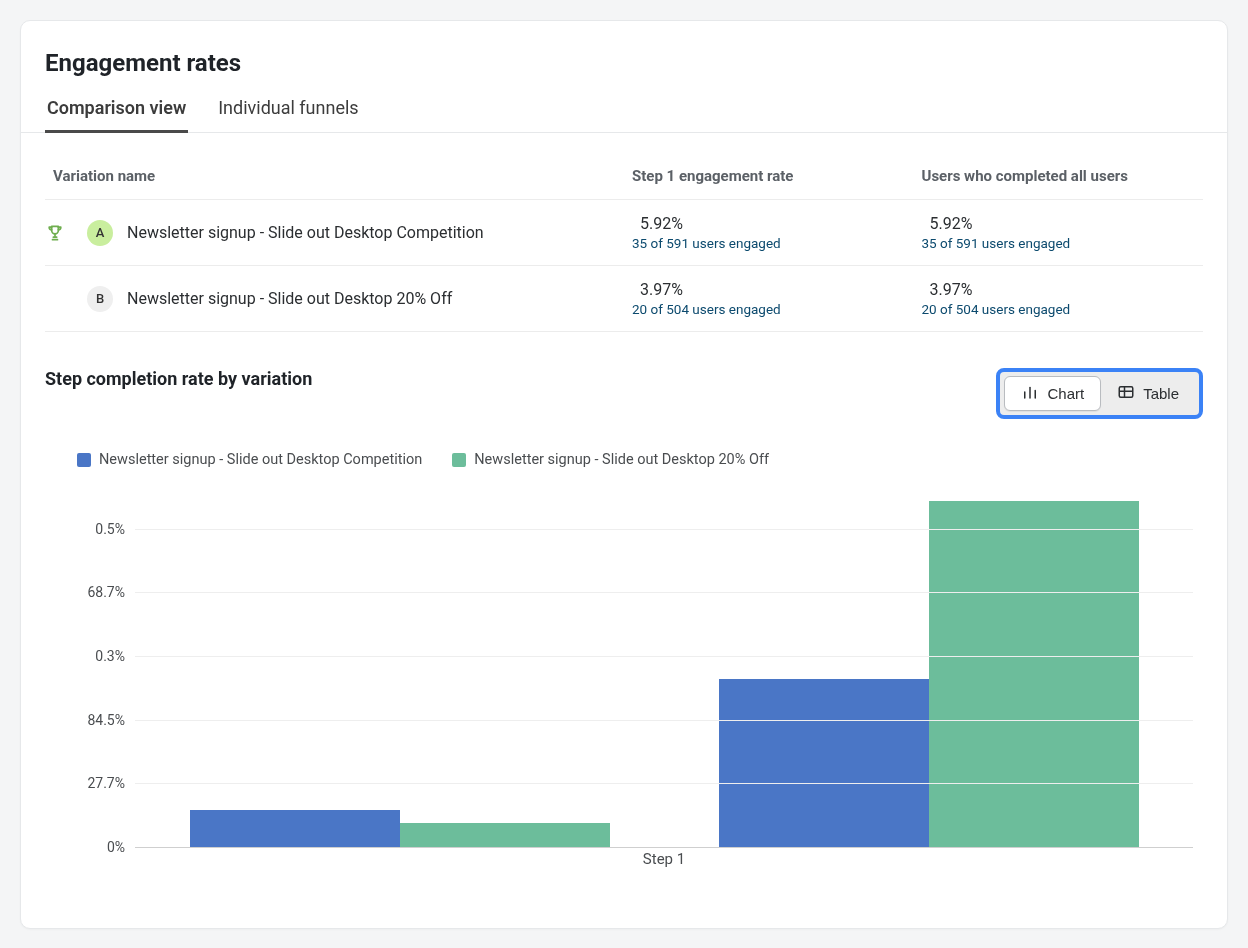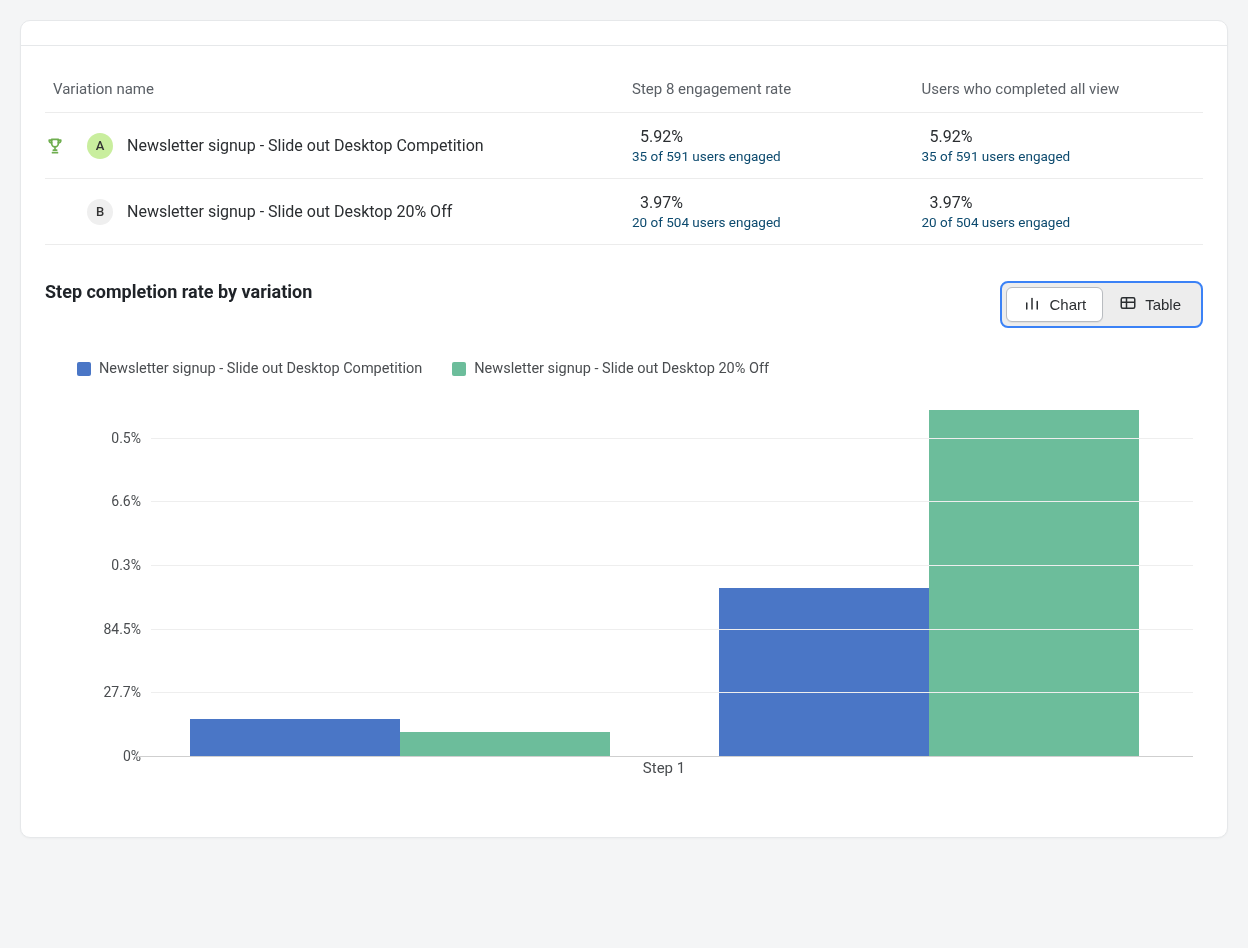--- a/index.html
+++ b/index.html
@@ -29,84 +29,91 @@
   }
   .tab {
     font-size: 18px; color:#3c3c3c; padding: 6px 2px 12px 2px; cursor:pointer;
     border-bottom: 3px solid transparent; margin-bottom:-1px;
   }
   .tab.active { font-weight:600; border-bottom-color:#4a4a4a; }
   .tabrule { height:1px; background:#e6e8ea; margin:0 0 0 0; width:100%; }
 
   .table { width: calc(100% - 48px); margin: 20px 24px 10px 24px; border-collapse: collapse; }
   .table th, .table td { text-align:left; padding:14px 8px; border-bottom:1px solid #ececec; vertical-align: middle; }
-  .table th { font-weight:400; color:#5b6066; font-size:15px; }
+  .table th { font-weight:700; color:#5b6066; font-size:15px; }
   .var-cell { display:flex; align-items:center; gap:14px; }
   .badge {
     width:26px; height:26px; border-radius:50%; background:#efefef;
     display:flex; align-items:center; justify-content:center;
     font-size:13px; color:#333; font-weight:500;
   }
   .badge.winner { background:#c9ee9e; }
   .trophy { position:relative; left:-8px; }
   .trophy svg { width:20px; height:20px; display:block; }
   .var-name { font-size:16px; color:#2b2e31; }
   .metric-pct { font-size:16px; color:#2b2e31;margin-left:8px; }
   .metric-sub { font-size:13.5px; color:#0c4a6e; margin-top:2px; }
 
   .section-head {
     display:flex; justify-content:space-between;
     padding: 26px 24px 8px 24px;
   }
   .section-title { font-size:18px; font-weight:700; }
   .seg {
     display:flex; background:#ededed; border-radius:8px; padding:4px;
-    border:2px solid #3b82f6;
+    border:4px solid #3b82f6;
   }
   .seg button {
     display:flex; align-items:center; gap:8px;
     font-size:15px; padding:6px 16px; border:none; background:transparent;
     border-radius:6px; cursor:pointer; color:#2b2e31;
   }
   .seg button.active {
     background:#fff; border:1px solid #b9bcc0; box-shadow:0 1px 1px rgba(0,0,0,0.06);
   }
   .seg svg { width:18px; height:18px; }
 
   .legend { display:flex; gap:30px; padding: 24px 24px 10px 56px; }
   .legend-item { display:flex; align-items:center; gap:8px; font-size:14.5px; color:#4a4d50; }
   .sw { width:14px; height:14px; border-radius:2px; }
   .sw.blue { background:#4a76c6; }
   .sw.green { background:#6cbd9b; }
 
   .chart-wrap { position:relative; height:400px; margin: 10px 24px 0 24px; }
   .plot { position:absolute; left:90px; right:10px; top:10px; bottom:40px; }
-  .grid-line { position:absolute; left:16px; right:0; height:1px; background:#eeeeee; }
+  .grid-line { position:absolute; left:0; right:0; height:1px; background:#eeeeee; }
   .axis-y-label { position:absolute; right:calc(100% + 10px); transform:translateY(-50%); font-size:14px; color:#4a4d50; white-space:nowrap; }
   .groups { position:absolute; left:0; right:0; bottom:0; top:0; display:flex; }
   .group { flex:1; position:relative; display:flex; align-items:flex-end; justify-content:center; gap:0; }
   .bar { width:210px; }
   .bar.blue { background:#4a76c6; }
   .bar.green { background:#6cbd9b; }
   .x-labels { position:absolute; left:90px; right:10px; bottom:0; height:40px; display:flex; }
   .x-label { flex:1; text-align:center; padding-top:2px; font-size:15px; color:#4a4d50; }
   .baseline { position:absolute; left:90px; right:10px; bottom:40px; height:1px; background:#cfcfcf; }
 </style>
 </head>
 <body>
 
 <div class="card">
+  <div class="card-header">
+    <div class="title">Engagement rates</div>
+    <div class="tabs">
+      <div class="tab active">Comparison view</div>
+      <div class="tab">Individual funnels</div>
+    </div>
+  </div>
   <div class="tabrule"></div>
 
   <table class="table">
     <thead>
       <tr>
         <th style="width:50%;">Variation name</th>
-        <th style="width:25%;">Step 8 engagement rate</th>
-        <th style="width:25%;">Users who completed all view</th>
+        <th style="width:25%;">Step 1 engagement rate</th>
+        <th style="width:25%;">Users who completed all users</th>
       </tr>
     </thead>
     <tbody>
       <tr>
         <td>
           <div class="var-cell">
             <span class="trophy">
               <svg viewBox="0 0 24 24" fill="none" stroke="#6fae4f" stroke-width="2" stroke-linecap="round" stroke-linejoin="round">
                 <path d="M8 4h8v5a4 4 0 0 1-8 0V4z"></path>
                   <path d="M8 5H5a3 3 0 0 0 3 3"></path>
@@ -206,21 +213,21 @@
         <div class="grid-line" style="bottom: 18.1818%;">
           <div class="axis-y-label">27.7%</div>
         </div>
         <div class="grid-line" style="bottom: 36.3636%;">
           <div class="axis-y-label">84.5%</div>
         </div>
         <div class="grid-line" style="bottom: 54.5455%; text-decoration: underline;">
           <div class="axis-y-label">0.3%</div>
         </div>
         <div class="grid-line" style="bottom: 72.7273%;">
-          <div class="axis-y-label">6.6%</div>
+          <div class="axis-y-label">68.7%</div>
         </div>
         <div class="grid-line" style="bottom: 90.9091%;">
           <div class="axis-y-label">0.5%</div>
         </div>
       </div>
     <div class="baseline"></div>
     <div class="x-labels" id="x-labels">
         <div class="x-label">Step 1</div>
       </div>
   </div>

